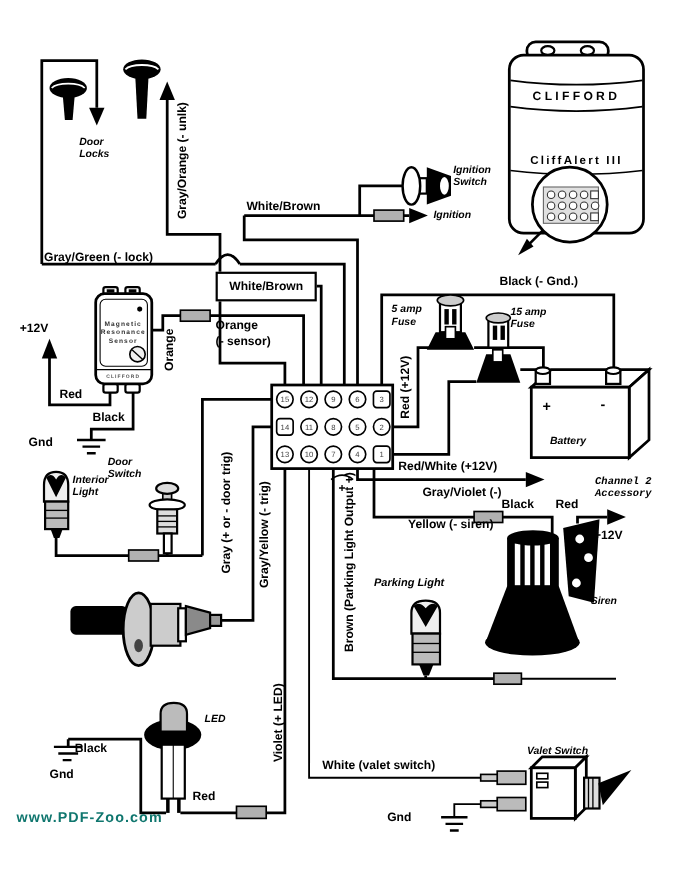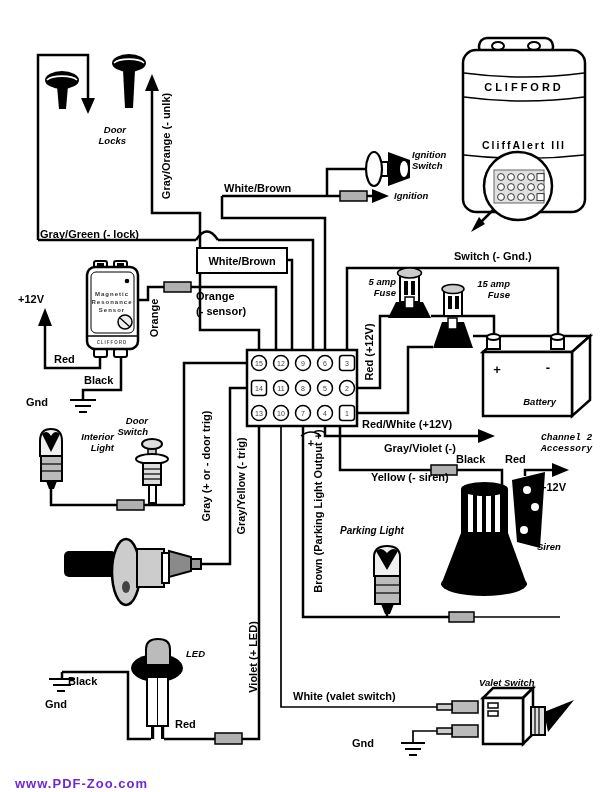--- a/index.html
+++ b/index.html
@@ -3,29 +3,29 @@
 <meta charset="utf-8">
 <style>
   html,body{margin:0;padding:0;background:#fff;}
   #page{position:relative;width:612px;height:792px;background:#fff;overflow:hidden;
         font-family:"Liberation Sans",sans-serif;}
   svg{position:absolute;left:0;top:0;}
   .lbl{position:absolute;font:bold 11px "Liberation Sans",sans-serif;color:#000;
        white-space:pre-line;line-height:1.4;}
   .it{font:bold italic 9.5px "Liberation Sans",sans-serif;}
   .big{font-size:10px;}
-  .ctr{text-align:right;}
+  .ctr{text-align:left;}
   .vlbl{position:absolute;transform:translate(-50%,-50%) rotate(-90deg);
         white-space:nowrap;font:bold 11px "Liberation Sans",sans-serif;color:#000;}
   .wbbox{position:absolute;left:196px;top:247px;width:88px;height:23px;
          border:2.5px solid #000;display:flex;align-items:center;justify-content:center;
          background:#fff;}
   .wbbox span{font:bold 11px "Liberation Sans",sans-serif;}
-  .wm{position:absolute;left:15px;top:776px;font:bold 13px "Liberation Sans",sans-serif;
-      color:#6d28d9;letter-spacing:1px;}
+  .wm{position:absolute;left:15px;top:735px;font:bold 13px "Liberation Sans",sans-serif;
+      color:#0f766e;letter-spacing:1px;}
   svg text{font-family:"Liberation Sans",sans-serif;}
   .pinnum{font-size:7px;fill:#444;}
   .brand{font-size:11px;font-weight:bold;letter-spacing:3px;}
   .model{font-size:10.5px;font-weight:bold;letter-spacing:2px;}
   .sensortxt{font-size:6px;font-weight:bold;letter-spacing:1px;fill:#333;}
   .sensorbrand{font-size:4.5px;font-weight:bold;letter-spacing:1px;fill:#555;}
   .battsign{font-size:13px;font-weight:bold;}
   .plusmark{font-size:11px;font-weight:bold;}
 </style>
 </head>
@@ -332,21 +332,21 @@
 Locks</div>
   <div class="vlbl" style="left:166px;top:146px;">Gray/Orange (- unlk)</div>
   <div class="lbl" style="left:40px;top:227px;">Gray/Green (- lock)</div>
   <div class="lbl" style="left:224px;top:181px;">White/Brown</div>
   <div class="wbbox">
       <span>White/Brown</span>
     </div>
   <div class="lbl it" style="left:412px;top:149px;">Ignition
 Switch</div>
   <div class="lbl it" style="left:394px;top:190px;">Ignition</div>
-  <div class="lbl" style="left:454px;top:249px;">Switch (- Gnd.)</div>
+  <div class="lbl" style="left:454px;top:249px;">Black (- Gnd.)</div>
   <div class="lbl it ctr" style="left:356px;top:276px;width:40px;">5 amp
 Fuse</div>
   <div class="lbl it ctr" style="left:464px;top:278px;width:46px;">15 amp
 Fuse</div>
   <div class="lbl" style="left:18px;top:292px;">+12V</div>
   <div class="lbl" style="left:54px;top:352px;">Red</div>
   <div class="lbl" style="left:84px;top:373px;">Black</div>
   <div class="lbl" style="left:26px;top:395px;">Gnd</div>
   <div class="vlbl" style="left:154px;top:318px;">Orange</div>
   <div class="lbl" style="left:196px;top:289px;">Orange

